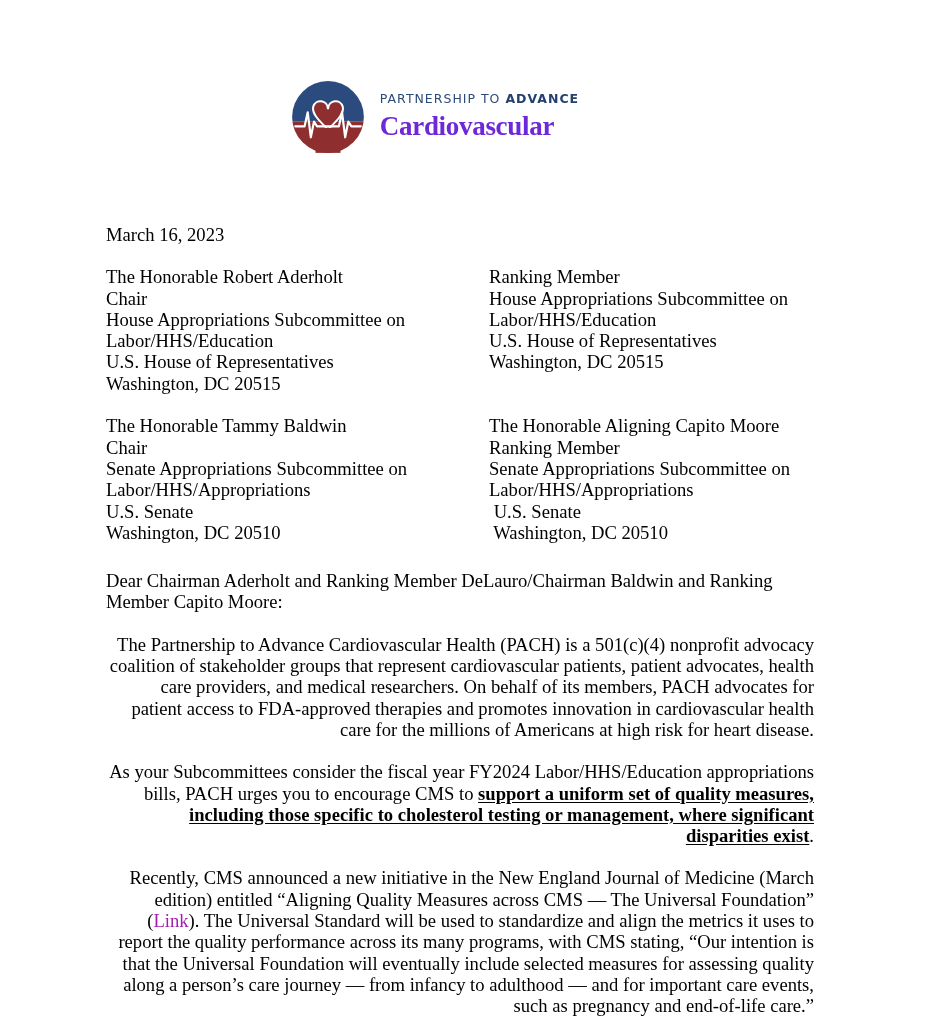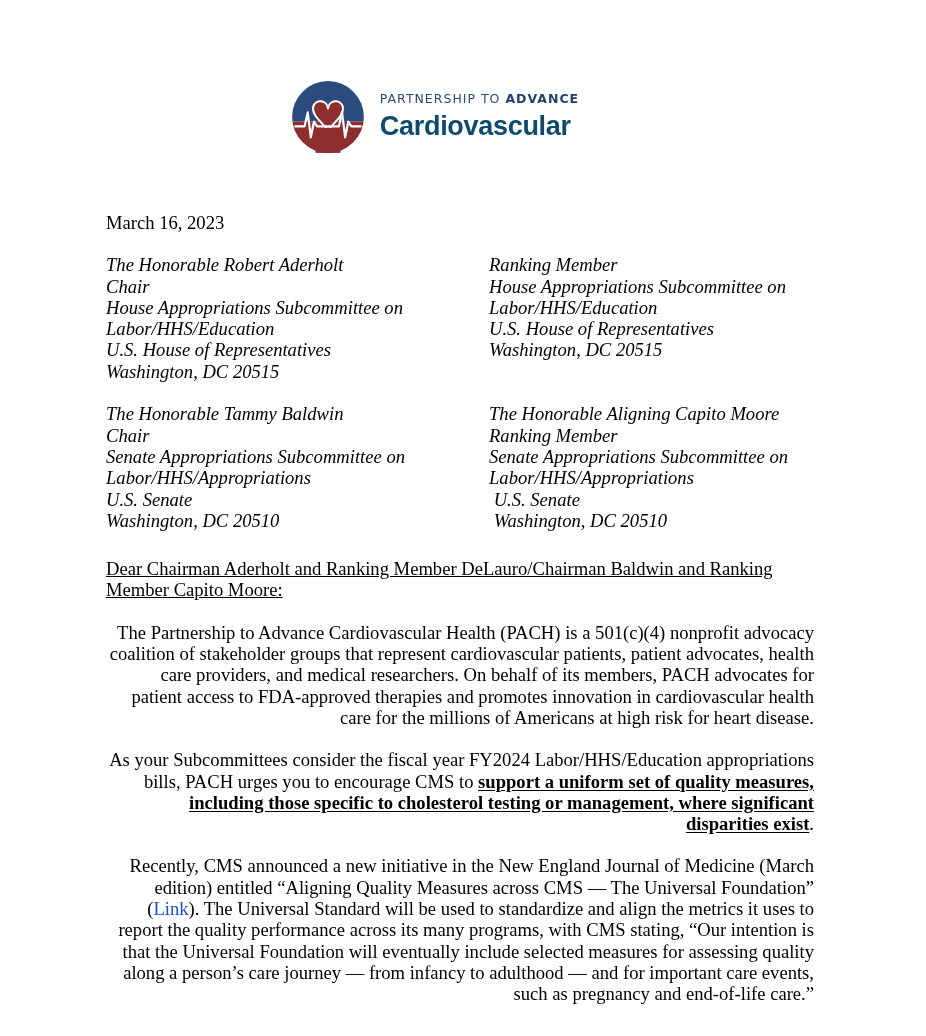--- a/index.html
+++ b/index.html
@@ -58,72 +58,71 @@
     font-family: "DejaVu Sans", "Liberation Sans", sans-serif;
     font-size: 12.5px;
     letter-spacing: 1.0px;
     color: #2c4a78;
     margin-bottom: 6px;
     white-space: nowrap;
     font-weight: 400;
   }
   .logo-tagline .strong { font-weight: 700; color: #23406e; }
   .logo-name {
-    font-family: Liberation Sans, sans-serif;
+    font-family: Liberation Serif, serif;
     font-weight: 700;
     font-size: 27px;
     line-height: 1.12;
-    color: #0c4a6e;
+    color: #6d28d9;
     letter-spacing: -0.3px;
     white-space: nowrap;
   }
 
   
   .letter {
     position: absolute;
     left: 106px;
-    top: 212px;
+    top: 224px;
     width: 708px;
     font-size: 18.6px;
     line-height: 21.3px;
   }
 
   .date-line {
     margin: 0 0 21px 0;
   }
 
   .address-grid {
     display: grid;
     grid-template-columns: 383px 1fr;
     column-gap: 0;
   }
   .addr-block {
     margin: 0;
   }
-  .addr-block .line { display: block; white-space: pre; font-style: italic; }
+  .addr-block .line { display: block; white-space: pre; }
   .addr-spacer { height: 21.3px; }
 
   .salutation {
     margin: 27px 0 8px 0;
-    text-decoration: underline;
   }
 
   .para {
     margin: 21px 0 0 0;
     text-align: right;
   }
 
   .em-underline {
     font-weight: 700;
     text-decoration: underline;
     text-underline-offset: 2px;
   }
 
   .link {
-    color: #1d4ed8;
+    color: #a21caf;
     text-underline-offset: 1px;
     cursor: pointer;
   }
 </style>
 </head>
 <body>
 
 <div class="page">
 
   <div class="letterhead">

